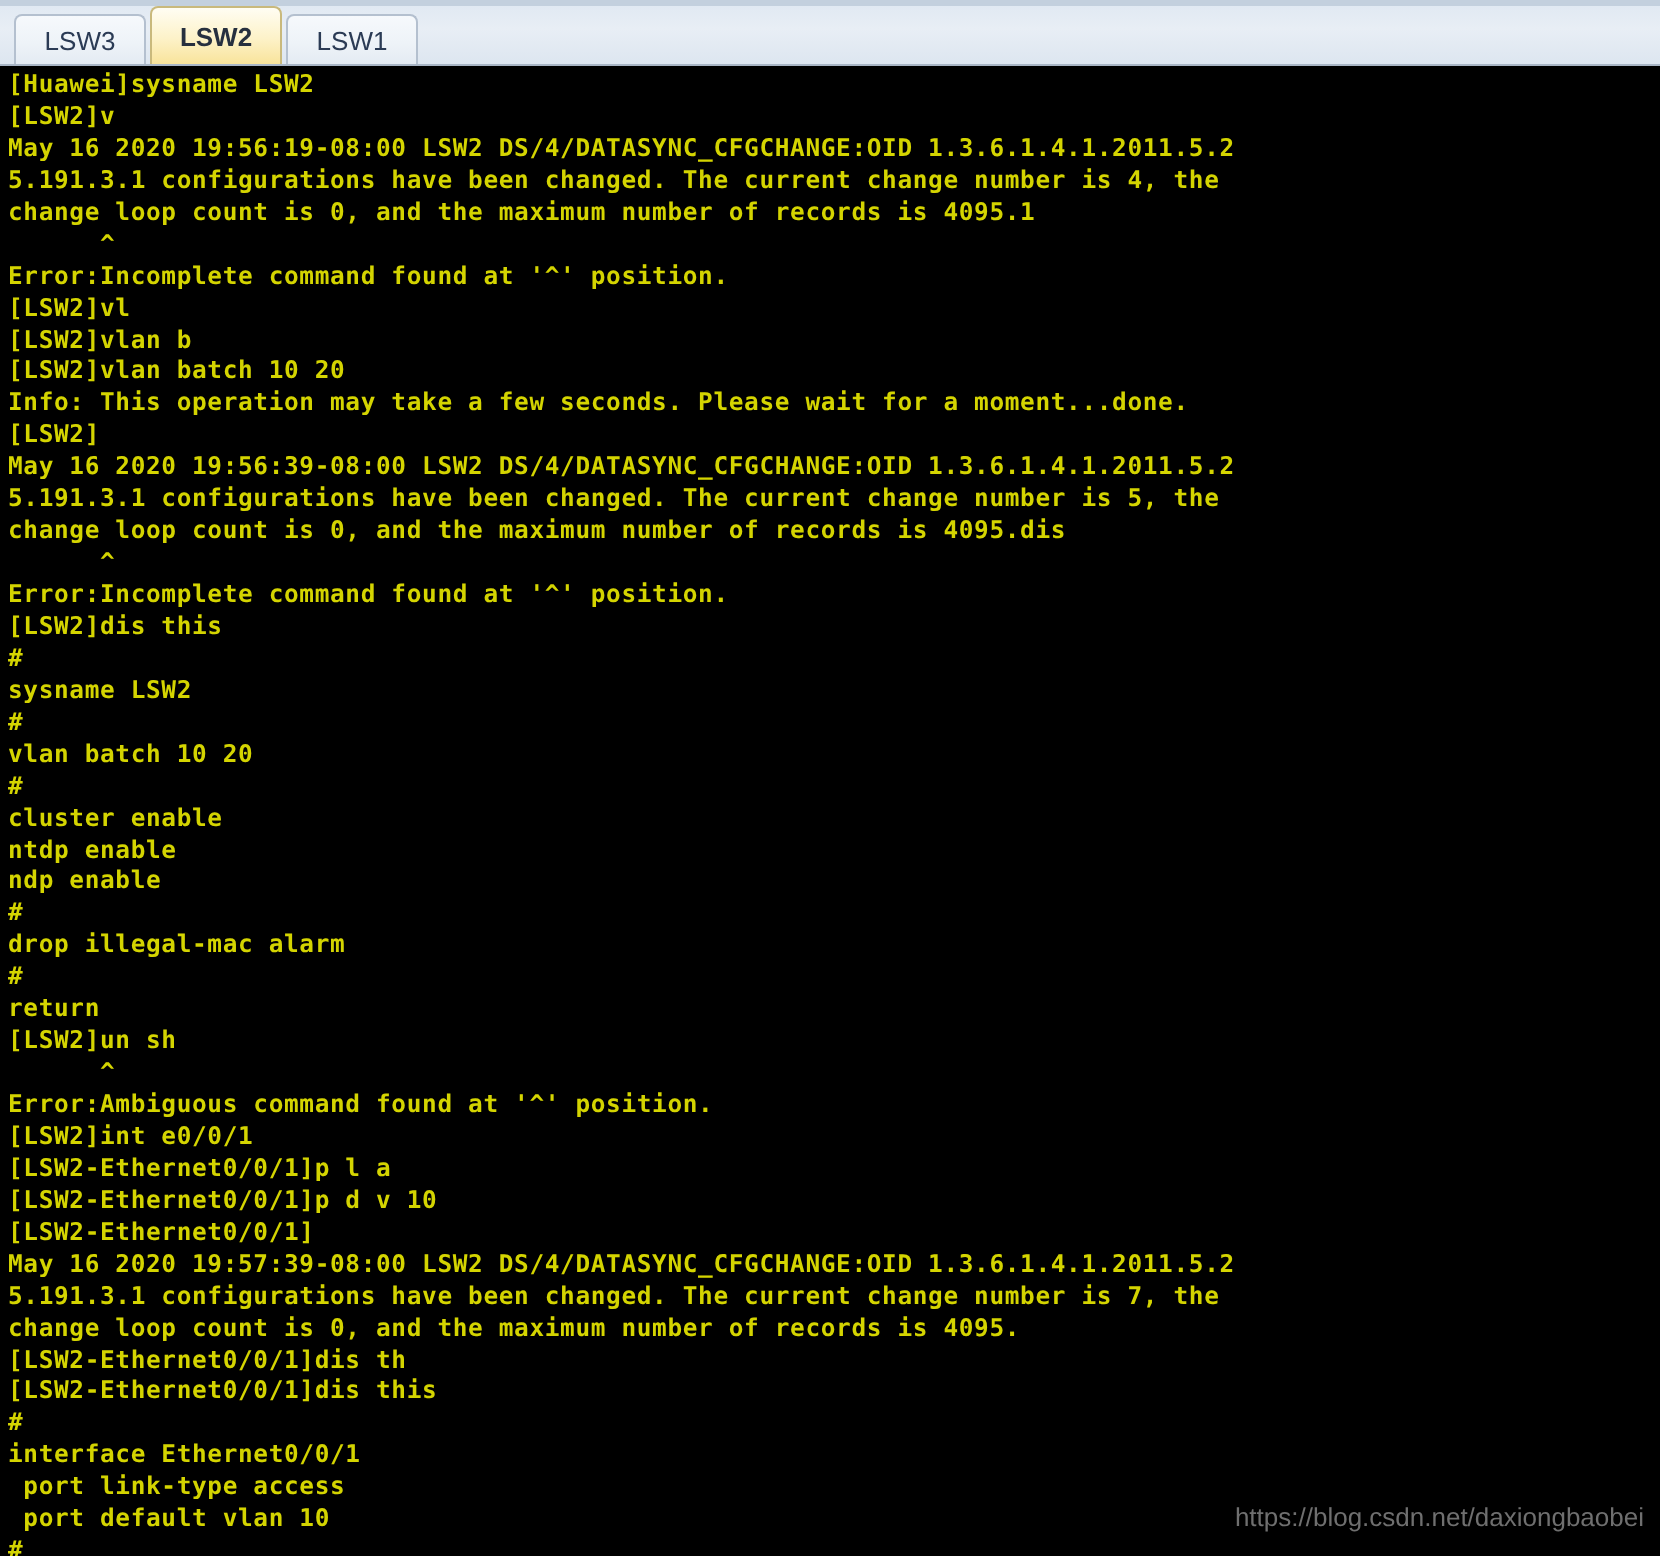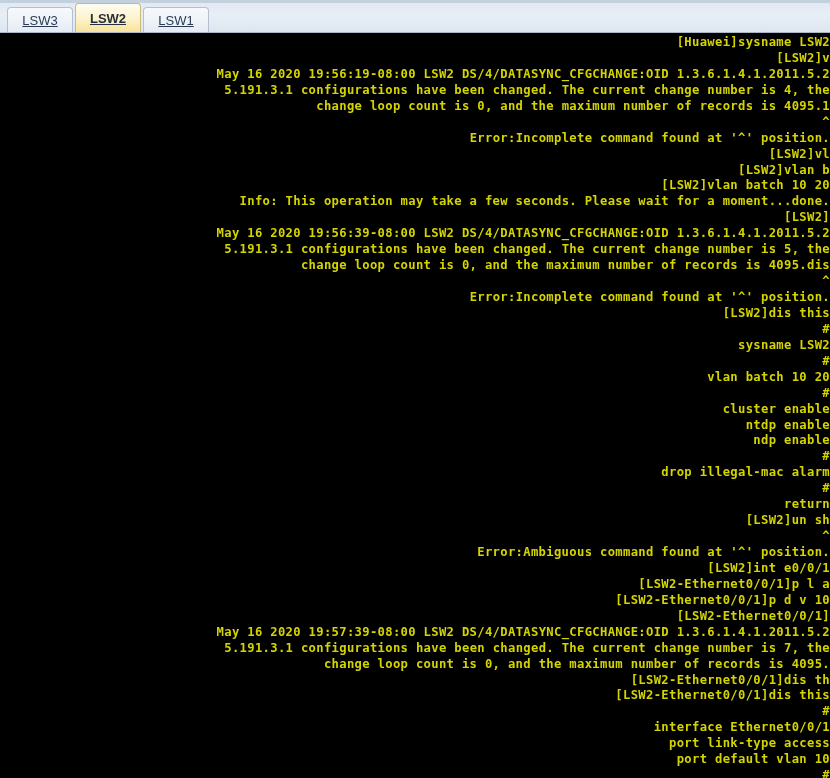--- a/index.html
+++ b/index.html
@@ -46,21 +46,20 @@
     display: flex;
     align-items: center;
     justify-content: center;
     font-family: "Liberation Sans", sans-serif;
     font-size: 13px;
     color: #2b3b55;
     background: linear-gradient(to bottom, #f6f9fc 0%, #eef3f8 55%, #e4ebf3 100%);
     border: 1px solid #b4c0cf;
     border-bottom: none;
     border-radius: 4px 4px 0 0;
-    text-decoration: underline;
   }
   .tab.active {
     height: 29px;
     font-weight: bold;
     color: #27303f;
     background: linear-gradient(to bottom, #fffdf3 0%, #fdf2c8 55%, #f8e39b 100%);
     border-color: #c9b97c;
     z-index: 3;
     justify-content: center;
   }
@@ -108,15 +107,16 @@
       <span>LSW3</span>
     </div>
     <div class="tab active">
       <span>LSW2</span>
     </div>
     <div class="tab">
       <span>LSW1</span>
     </div>
   </div>
 
-<div id="terminal" style="background: rgb(0, 0, 0); text-align: right;">
+<div id="terminal" style="background: rgb(0, 0, 0);">
   <div id="console" style="color: rgb(212, 212, 0);"><div class="ln">[Huawei]sysname LSW2</div><div class="ln">[LSW2]v</div><div class="ln">May 16 2020 19:56:19-08:00 LSW2 DS/4/DATASYNC_CFGCHANGE:OID 1.3.6.1.4.1.2011.5.2</div><div class="ln">5.191.3.1 configurations have been changed. The current change number is 4, the</div><div class="ln">change loop count is 0, and the maximum number of records is 4095.1</div><div class="ln">      ^</div><div class="ln">Error:Incomplete command found at '^' position.</div><div class="ln">[LSW2]vl</div><div class="ln">[LSW2]vlan b</div><div class="ln">[LSW2]vlan batch 10 20</div><div class="ln">Info: This operation may take a few seconds. Please wait for a moment...done.</div><div class="ln">[LSW2]</div><div class="ln">May 16 2020 19:56:39-08:00 LSW2 DS/4/DATASYNC_CFGCHANGE:OID 1.3.6.1.4.1.2011.5.2</div><div class="ln">5.191.3.1 configurations have been changed. The current change number is 5, the</div><div class="ln">change loop count is 0, and the maximum number of records is 4095.dis</div><div class="ln">      ^</div><div class="ln">Error:Incomplete command found at '^' position.</div><div class="ln">[LSW2]dis this</div><div class="ln">#</div><div class="ln">sysname LSW2</div><div class="ln">#</div><div class="ln">vlan batch 10 20</div><div class="ln">#</div><div class="ln">cluster enable</div><div class="ln">ntdp enable</div><div class="ln">ndp enable</div><div class="ln">#</div><div class="ln">drop illegal-mac alarm</div><div class="ln">#</div><div class="ln">return</div><div class="ln">[LSW2]un sh</div><div class="ln">      ^</div><div class="ln">Error:Ambiguous command found at '^' position.</div><div class="ln">[LSW2]int e0/0/1</div><div class="ln">[LSW2-Ethernet0/0/1]p l a</div><div class="ln">[LSW2-Ethernet0/0/1]p d v 10</div><div class="ln">[LSW2-Ethernet0/0/1]</div><div class="ln">May 16 2020 19:57:39-08:00 LSW2 DS/4/DATASYNC_CFGCHANGE:OID 1.3.6.1.4.1.2011.5.2</div><div class="ln">5.191.3.1 configurations have been changed. The current change number is 7, the</div><div class="ln">change loop count is 0, and the maximum number of records is 4095.</div><div class="ln">[LSW2-Ethernet0/0/1]dis th</div><div class="ln">[LSW2-Ethernet0/0/1]dis this</div><div class="ln">#</div><div class="ln">interface Ethernet0/0/1</div><div class="ln"> port link-type access</div><div class="ln"> port default vlan 10</div><div class="ln">#</div></div>
+  <div id="watermark">https://blog.csdn.net/daxiongbaobei</div>
 </div>
 
 </body></html>

